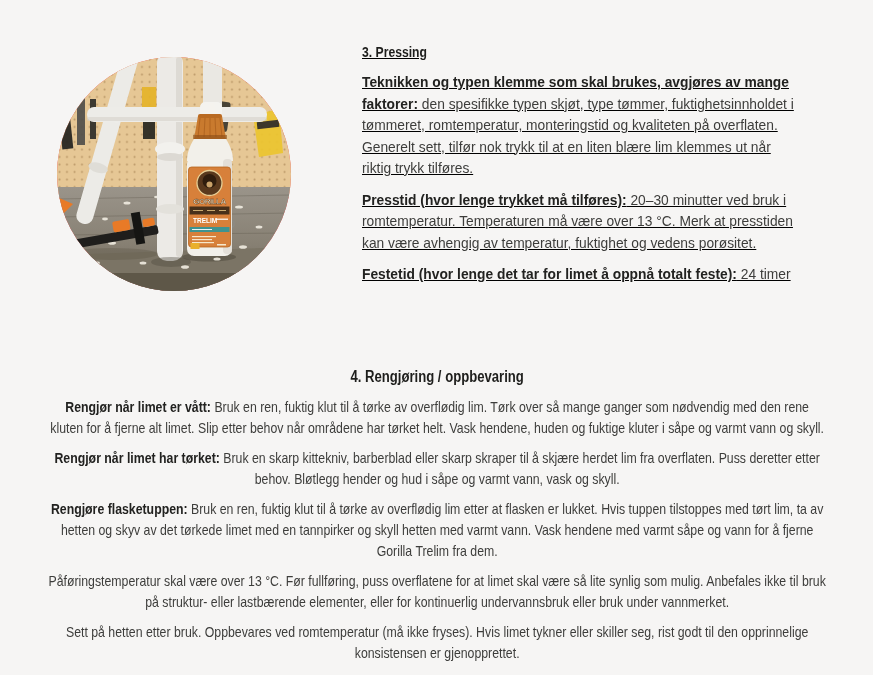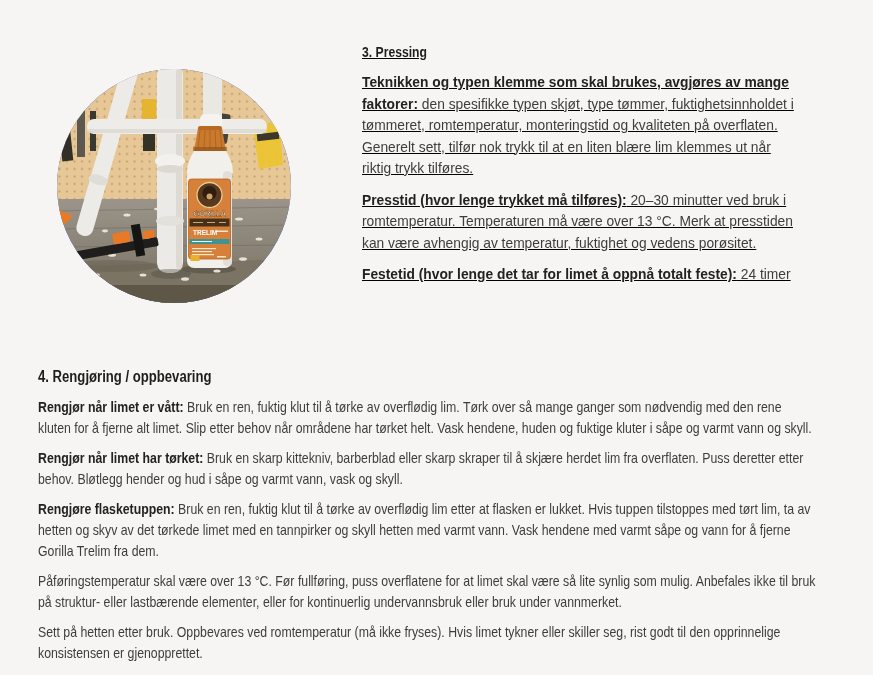--- a/index.html
+++ b/index.html
@@ -6,39 +6,39 @@
   body{
     width:873px;height:675px;
     background:#f6f5f4;
     font-family:"Liberation Sans", sans-serif;
     -webkit-font-smoothing:antialiased;
   }
   .page{position:relative;width:873px;height:675px;overflow:hidden;background:#f6f5f4;}
 
   
   .photo-circle{
-    position:absolute;left:57px;top:69px;width:234px;height:234px;
-    border-radius:50%;overflow:hidden;background:#1d4ed8;
+    position:absolute;left:57px;top:57px;width:234px;height:234px;
+    border-radius:50%;overflow:hidden;background:#ef4444;
   }
   .photo-circle svg{display:block;}
 
   
   .sec3{position:absolute;left:362px;top:44px;width:436px;text-decoration:underline;}
   .sec3 h2{
     font-size:14.5px;font-weight:bold;color:#1e1e1c;margin:0 0 11px 0;
     width:119%;transform:scaleX(0.84);transform-origin:0 0;white-space:nowrap;
   }
   .sec3 p{
     font-size:15px;line-height:21.5px;color:#3d3d3b;margin:0 0 10px 0;
     width:108.7%;transform:scaleX(0.92);transform-origin:0 0;
   }
   .sec3 p b, .sec4 p b{color:#222220;}
 
   
-  .sec4{position:absolute;left:38px;top:368px;width:778px;}
+  .sec4{position:absolute;left:48px;top:368px;width:778px;text-align:center;}
   .sec4 h2{
     font-size:16px;font-weight:bold;color:#1e1e1c;margin:0 0 10px 0;
     width:122%;transform:scaleX(0.82);transform-origin:0 0;white-space:nowrap;
   }
   .sec4 p{
     font-size:15px;line-height:21px;color:#3d3d3b;margin:0 0 9px 0;
     width:122%;transform:scaleX(0.82);transform-origin:0 0;
   }
 </style>
 </head>

